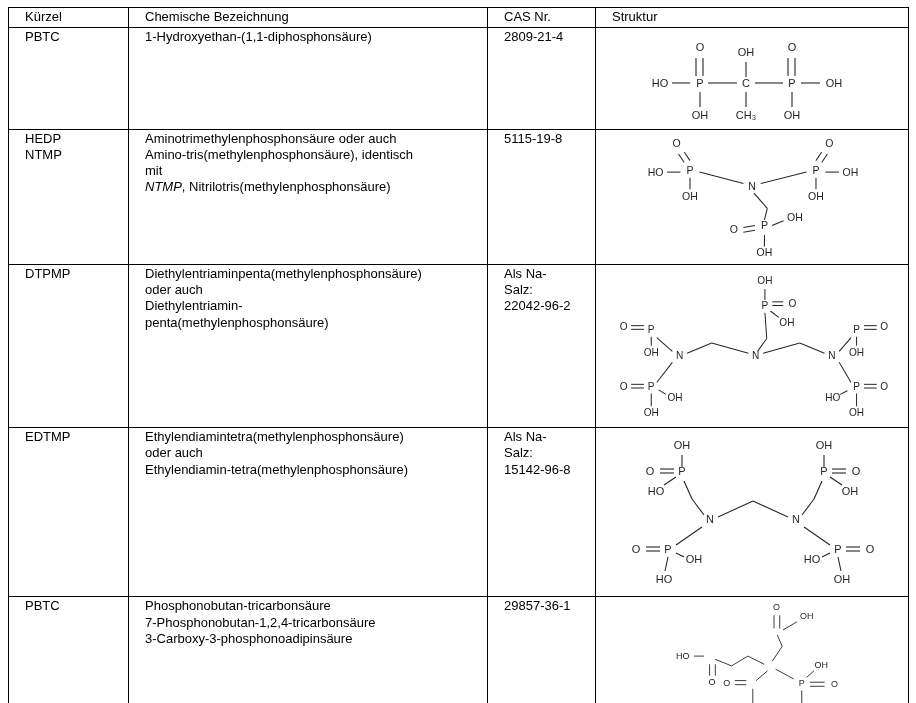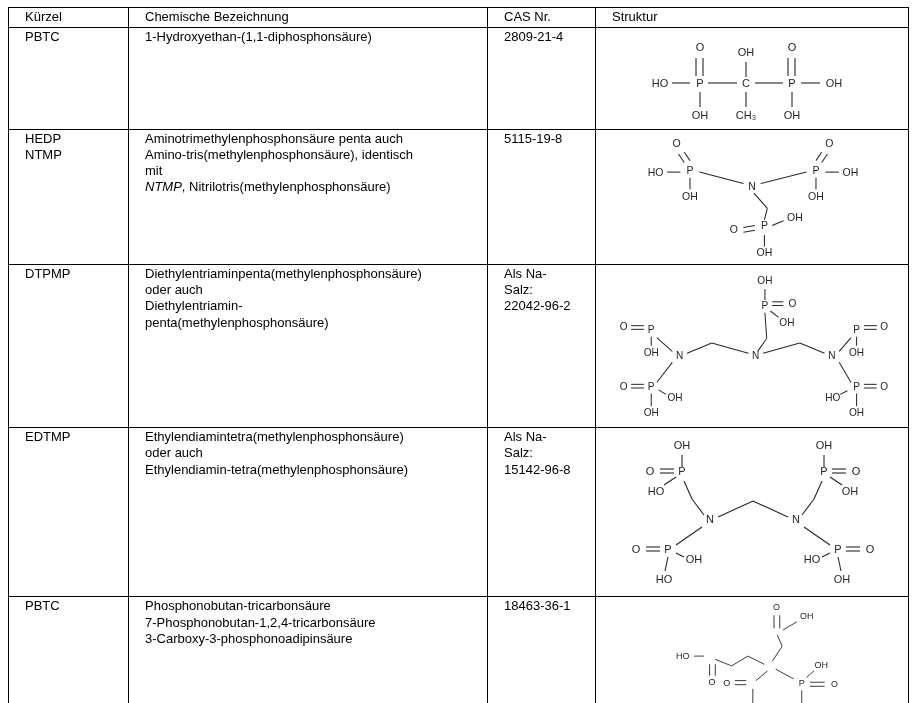--- a/index.html
+++ b/index.html
@@ -68,21 +68,21 @@
       </svg>
     </td>
   </tr>
 
   <tr style="height:128px">
     <td>
       <div>HEDP</div>
       <div>NTMP</div>
     </td>
     <td>
-      <div>Aminotrimethylenphosphonsäure penta auch</div>
+      <div>Aminotrimethylenphosphonsäure oder auch</div>
       <div>Amino-tris(methylenphosphonsäure), identisch</div>
       <div>mit</div>
       <div><span class="it">NTMP</span><span>, Nitrilotris(methylenphosphonsäure)</span></div>
     </td>
     <td>
           <div>5115-19-8</div>
         </td>
     <td class="struct">
       <svg width="235" height="126" viewBox="0 0 235 132" role="img" aria-label="Strukturformel Aminotris(methylenphosphonsäure)">
         <line x1="46" y1="32" x2="40" y2="23"></line>
@@ -253,21 +253,21 @@
   <tr style="height:128px">
     <td>
           <div>PBTC</div>
         </td>
     <td>
       <div>Phosphonobutan-tricarbonsäure</div>
       <div>7-Phosphonobutan-1,2,4-tricarbonsäure</div>
       <div>3-Carboxy-3-phosphonoadipinsäure</div>
     </td>
     <td>
-          <div>18463-36-1</div>
+          <div>29857-36-1</div>
         </td>
     <td class="struct">
       <svg width="250" height="124" viewBox="0 10 250 152" role="img" aria-label="Strukturformel 2-Phosphonobutan-1,2,4-tricarbonsäure">
         <line x1="150" y1="86" x2="162" y2="68"></line>
             <line x1="162" y1="68" x2="156" y2="54"></line>
         <line x1="152" y1="46" x2="152" y2="30"></line>
             <line x1="159" y1="46" x2="159" y2="30"></line>
         <line x1="163" y1="48" x2="180" y2="38"></line>
         <line x1="140" y1="90" x2="120" y2="80"></line>
             <line x1="120" y1="80" x2="100" y2="92"></line>

